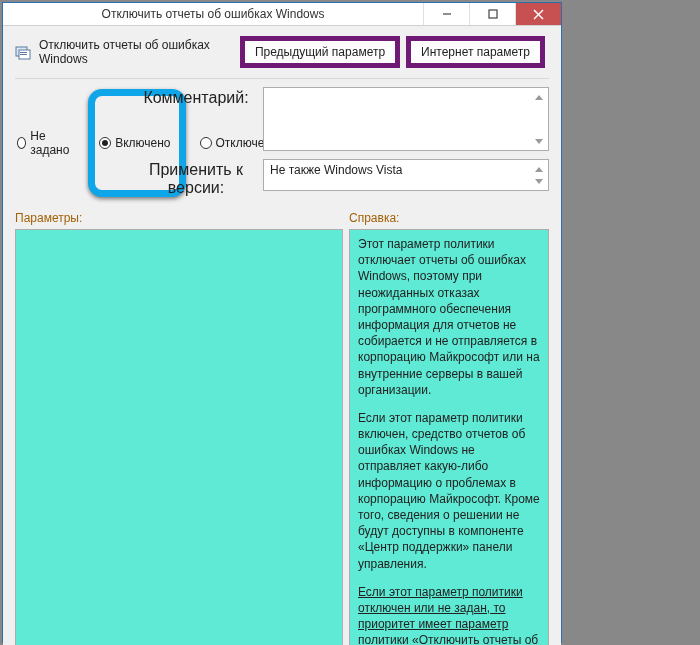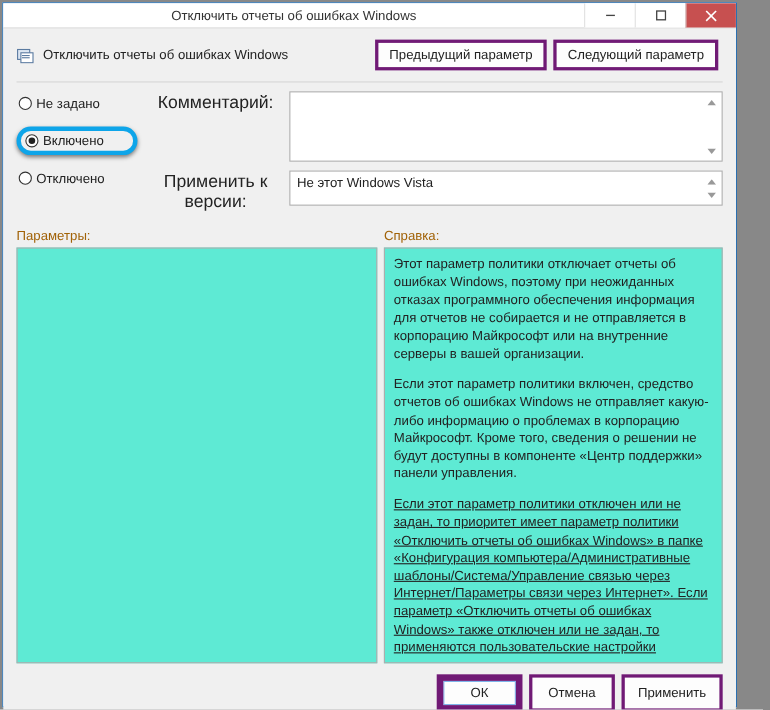--- a/index.html
+++ b/index.html
@@ -5,21 +5,21 @@
   * { box-sizing: border-box; }
   body {
     margin: 0;
     padding: 0;
     font-family: "Segoe UI", Tahoma, sans-serif;
     font-size: 12px;
     background: #888;
     overflow: hidden;
   }
   .window {
-    width: 668px;
+    width: 560px;
     height: 641px;
     margin: 2px;
     background: #fff;
     border: 1px solid #2a6fb0;
     display: flex;
     flex-direction: column;
   }
   .titlebar {
     height: 30px;
     background: #fff;
@@ -74,53 +74,53 @@
     font-size: 12px;
     color: #222;
   }
   .nav-buttons {
     display: flex;
     gap: 6px;
     margin-right: 4px;
   }
   .btn {
     background: #fdfdfd;
-    border: 3px solid #701a75;
+    border: 5px solid #701a75;
     font-size: 12px;
     padding: 4px 10px;
     font-family: inherit;
     color: #222;
     cursor: default;
   }
   .divider {
     height: 1px;
     background: #d6d6d6;
     margin: 10px 0 8px 0;
   }
   .mid-row {
     display: flex;
     gap: 10px;
   }
   .radio-col {
     width: 110px;
     display: flex;
-    flex-direction: column;
+    flex-direction: row;
     gap: 12px;
     padding-top: 2px;
   }
   .radio-item {
     display: flex;
     align-items: center;
     gap: 4px;
     font-size: 12px;
     color: #222;
     padding: 2px 4px 2px 2px;
   }
   .radio-item.highlight {
-    border: 4px solid #0ea5e9;
+    border: 7px solid #0ea5e9;
     border-radius: 14px;
     box-shadow: 0 2px 4px rgba(0,0,0,0.5);
     padding: 2px 8px 2px 4px;
     background: #f0f0f0;
   }
   .radio-circle {
     width: 12px;
     height: 12px;
     border: 1px solid #333;
     border-radius: 50%;
@@ -261,21 +261,21 @@
     <div class="header-row">
       <svg class="app-icon" viewBox="0 0 16 16">
         <rect x="1" y="3" width="11" height="9" fill="#dce6f2" stroke="#5a7aa0"></rect>
         <rect x="4" y="6" width="11" height="9" fill="#fff" stroke="#5a7aa0"></rect>
         <rect x="5" y="8" width="7" height="1" fill="#5a7aa0"></rect>
         <rect x="5" y="10" width="7" height="1" fill="#5a7aa0"></rect>
       </svg>
       <div class="policy-title">Отключить отчеты об ошибках Windows</div>
       <div class="nav-buttons">
         <button class="btn">Предыдущий параметр</button>
-        <button class="btn">Следующий параметр</button>
+        <button class="btn">Интернет параметр</button>
       </div>
     </div>
 
     <div class="divider"></div>
 
     <div class="mid-row">
 
       <div class="radio-col">
         <label class="radio-item">
           <span class="radio-circle"></span>
@@ -304,21 +304,21 @@
             <div class="scroll-arrow down">
               <svg width="8" height="5" viewBox="0 0 8 5">
                   <path d="M0 0 L4 5 L8 0 Z" fill="#999"></path>
                 </svg>
             </div>
           </div>
         </div>
         <div class="field-row">
           <div class="field-label">Применить к версии:</div>
           <div class="version-box">
-            <span>Не этот Windows Vista</span>
+            <span>Не также Windows Vista</span>
             <div class="scroll-arrow up">
               <svg width="8" height="5" viewBox="0 0 8 5">
                   <path d="M0 5 L4 0 L8 5 Z" fill="#999"></path>
                 </svg>
             </div>
             <div class="scroll-arrow down">
               <svg width="8" height="5" viewBox="0 0 8 5">
                   <path d="M0 0 L4 5 L8 0 Z" fill="#999"></path>
                 </svg>
             </div>

